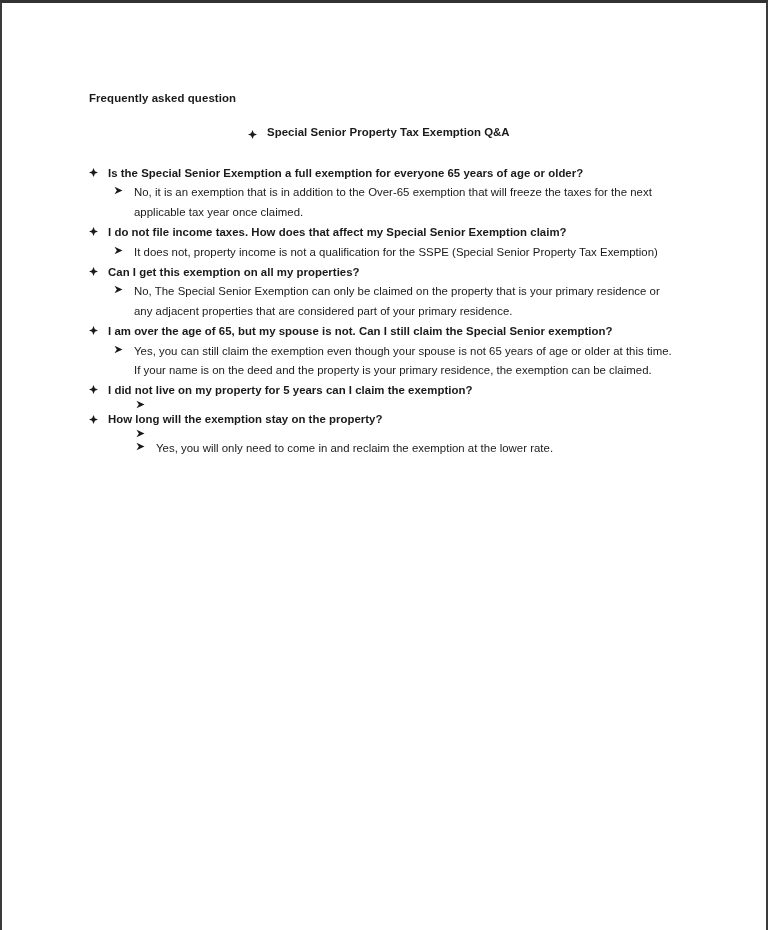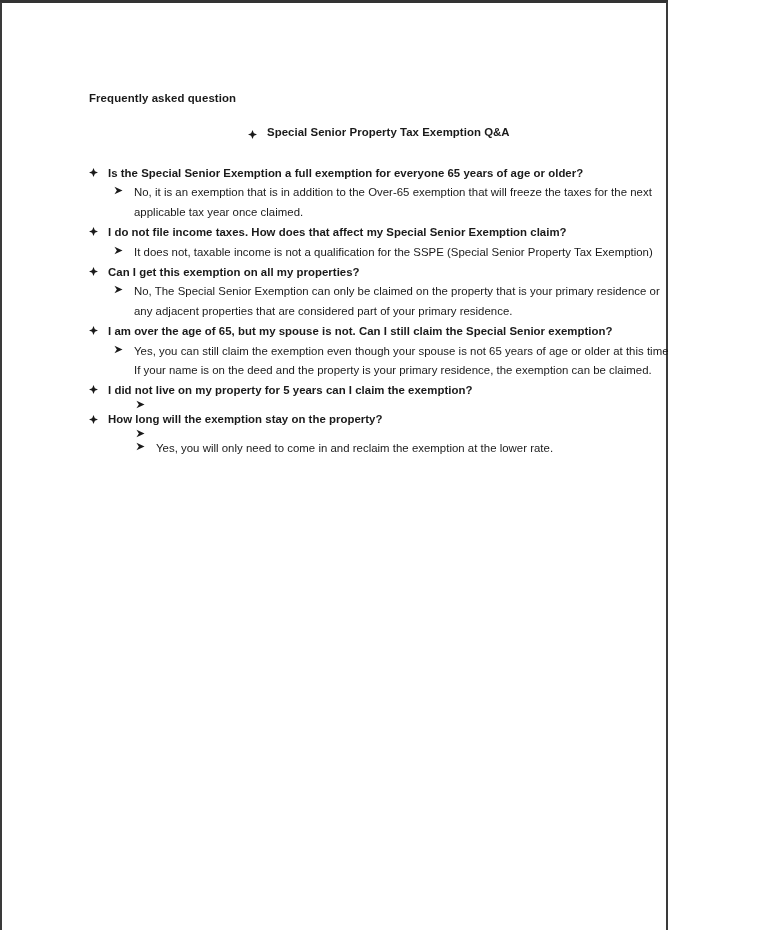--- a/index.html
+++ b/index.html
@@ -11,21 +11,21 @@
 
   body {
     font-family: "Liberation Sans", sans-serif;
     color: #1a1a1a;
     -webkit-font-smoothing: antialiased;
   }
 
   
   .page {
     position: relative;
-    width: 668px;
+    width: 768px;
     height: 930px;
     box-sizing: border-box;
     background: #ffffff;
     overflow: hidden;
   }
 
   
   .page-rule-top {
     position: absolute;
     left: 0;
@@ -203,21 +203,21 @@
               </svg>
             </span>
             <span class="q-text">I do not file income taxes. How does that affect my Special Senior Exemption claim?</span>
           </div>
           <div class="qa-answer">
             <span class="bullet-arrow">
               <svg width="9" height="9" viewBox="0 0 10 10" aria-hidden="true">
                 <path d="M0.5 0.7 L9.5 5 L0.5 9.3 L3.2 5 Z" fill="#1a1a1a"></path>
               </svg>
             </span>
-            <span class="a-text">It does not, taxable income is not a qualification for the SSPE (Special Senior Property Tax Exemption)</span>
+            <span class="a-text">It does not, property income is not a qualification for the SSPE (Special Senior Property Tax Exemption)</span>
           </div>
         </div>
         <div class="qa-block">
           <div class="qa-question">
             <span class="bullet-diamond">
               <svg width="9" height="9" viewBox="0 0 10 10" aria-hidden="true">
                 <path d="M5 0 L6.5 3.5 L10 5 L6.5 6.5 L5 10 L3.5 6.5 L0 5 L3.5 3.5 Z" fill="#1a1a1a"></path>
               </svg>
             </span>
             <span class="q-text">Can I get this exemption on all my properties?</span>

